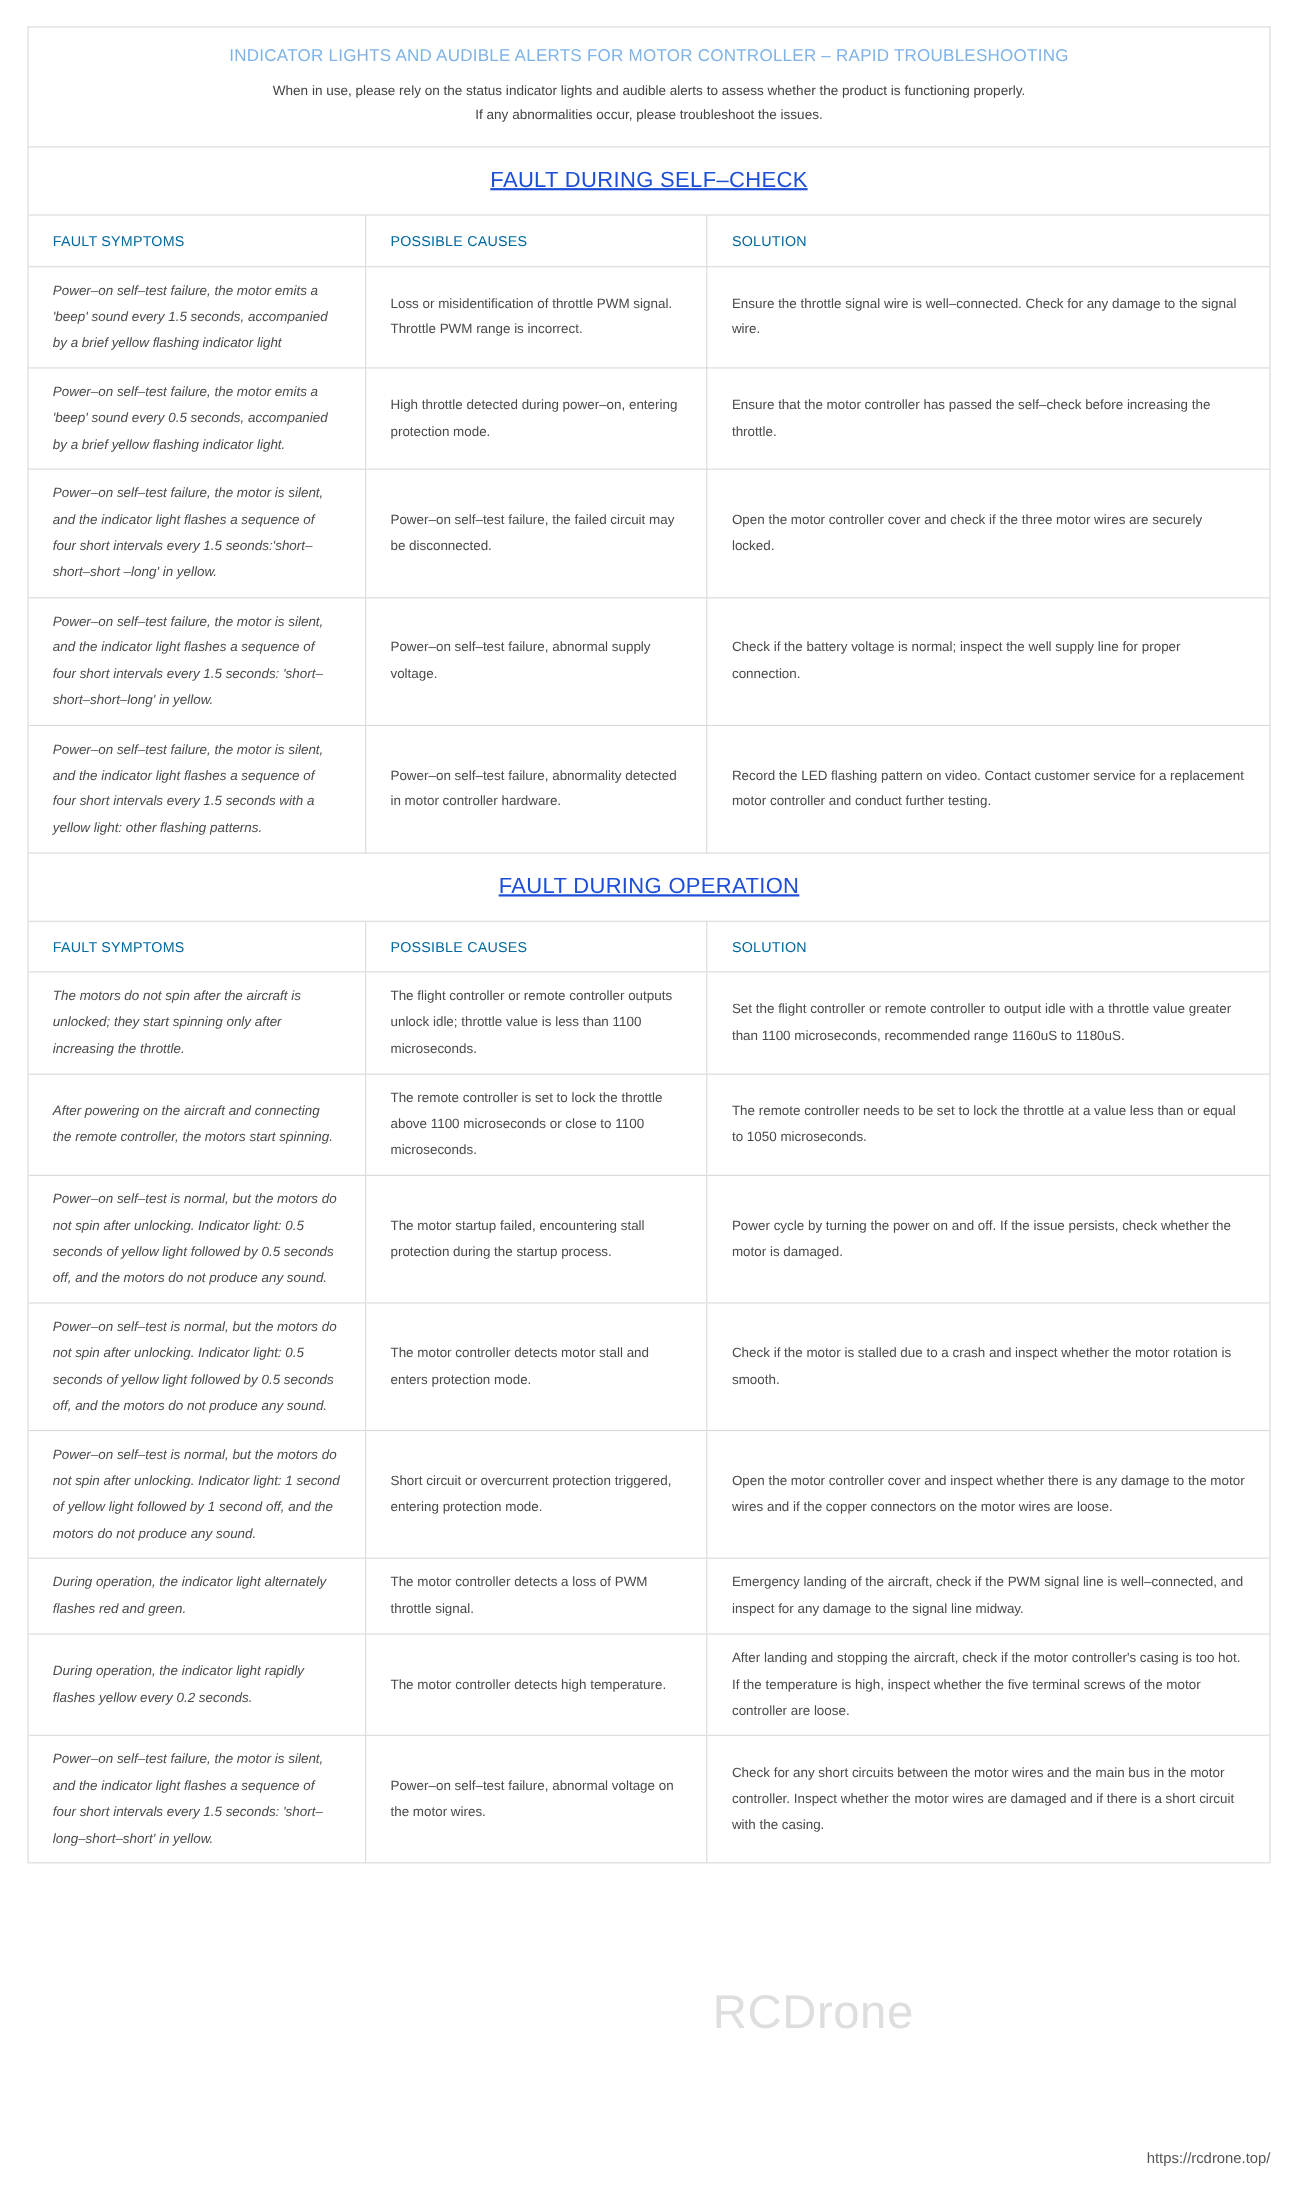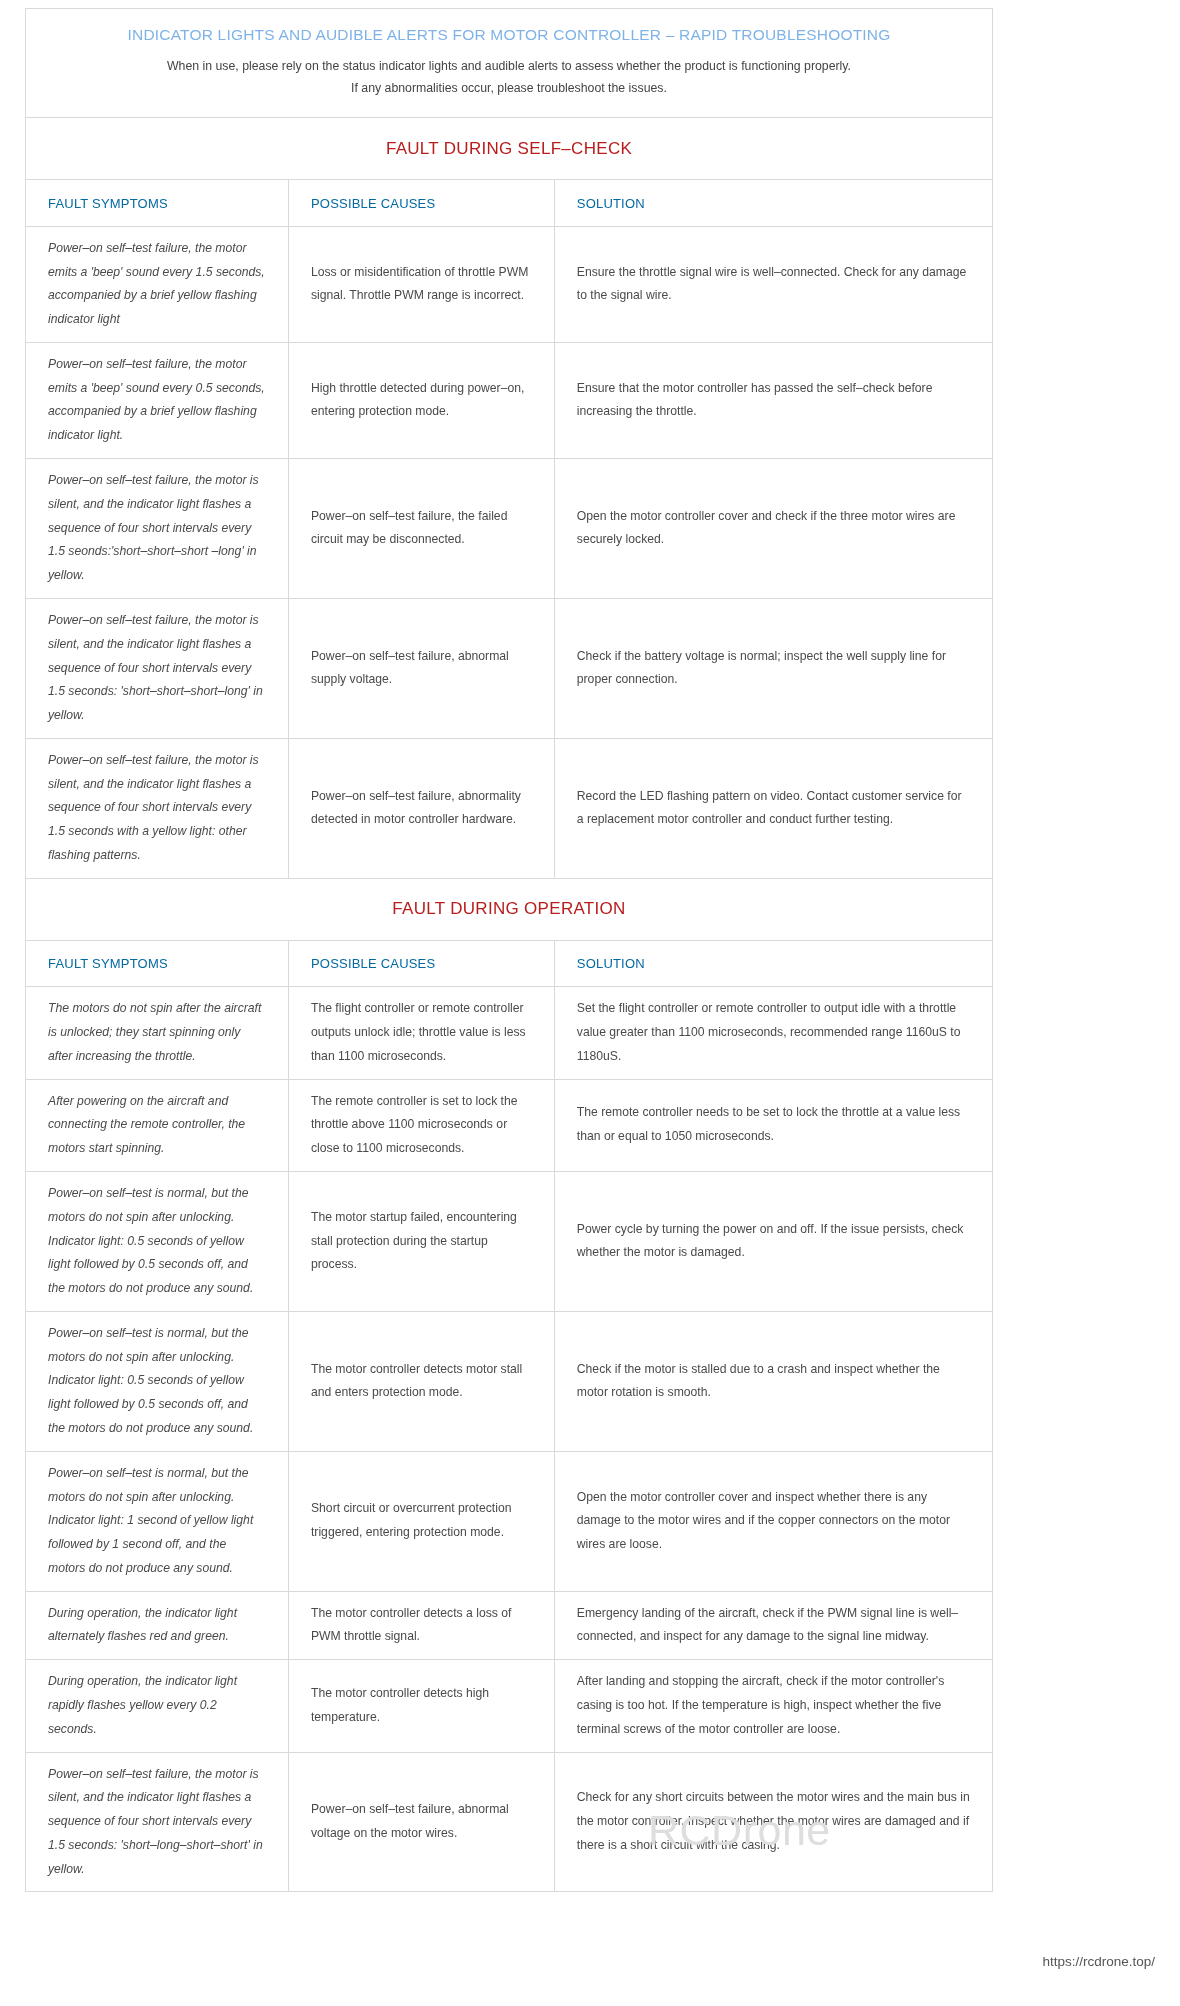--- a/index.html
+++ b/index.html
@@ -19,22 +19,22 @@
 
   .page {
     position: relative;
     width: 1180px;
     height: 2006px;
   }
 
   .doc {
     position: absolute;
     left: 25px;
-    top: 8px;
-    width: 968px;
+    top: 24px;
+    width: 1130px;
     border: 1px solid #d9d9d9;
     border-bottom: none;
     background: #fff;
   }
 
   
   .banner {
     border-bottom: 1px solid #d9d9d9;
     padding: 14px 30px 18px 30px;
     text-align: center;
@@ -55,23 +55,24 @@
 
   
   .section-band {
     border-bottom: 1px solid #d9d9d9;
     height: 62px;
     display: flex;
     align-items: center;
     justify-content: center;
   }
   .section-band .section-title {
-    color: #b91c1c;
-    font-size: 17px;
+    color: #1d4ed8;
+    font-size: 20px;
     letter-spacing: 0.3px;
+    text-decoration: underline;
   }
 
   
   table.ftable {
     width: 100%;
     border-collapse: collapse;
     table-layout: fixed;
   }
   table.ftable col.c1 { width: 27.17%; }
   table.ftable col.c2 { width: 27.52%; }

